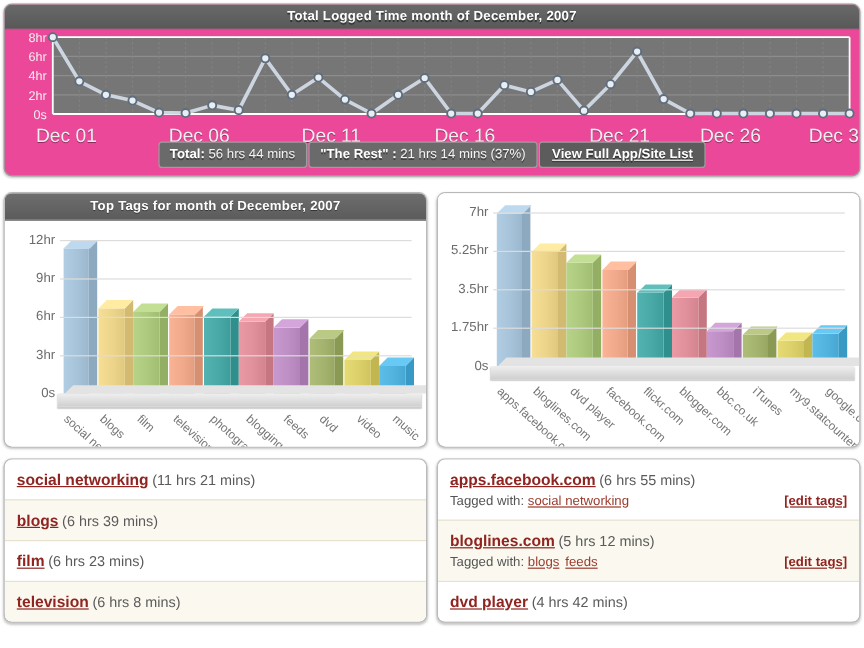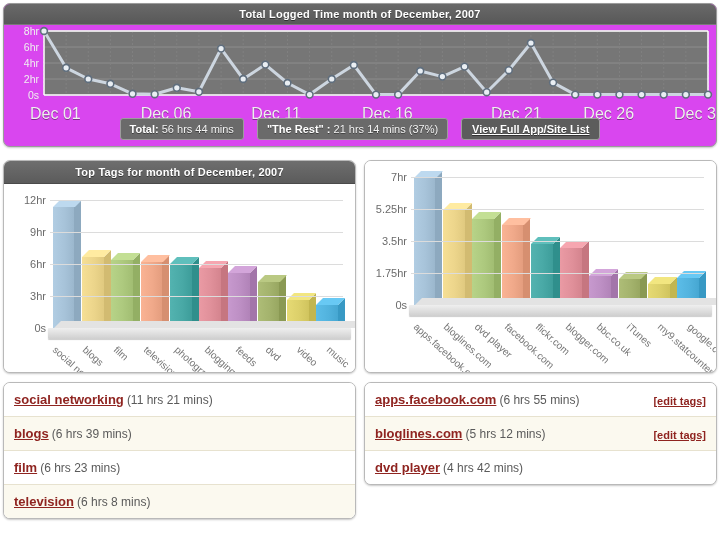--- a/index.html
+++ b/index.html
@@ -27,21 +27,21 @@
     text-align:center;
     padding:5px 0 5px;
     letter-spacing:.2px;
     text-shadow:0 1px 0 rgba(0,0,0,.45);
     border-bottom:1px solid #4a4a4a;
   }
 
   
   #timeline-panel{
     position:absolute;left:3px;top:3px;width:714px;height:144px;
-    background:#d946ef;
+    background:#ec4899;
     border:1px solid #9b9b9b;
   }
   #timeline-head{
     background:linear-gradient(#696969,#585858);
     border-bottom:1px solid #7a7a7a;
     padding:4px 0 4px;
   }
   #timeline-plotwrap{
     position:relative;
     height:80px;
@@ -53,21 +53,21 @@
     color:#efefef;font-size:16px;
   }
   #timeline-xlabels span{
     position:absolute;top:0;white-space:nowrap;
     text-shadow:0 1px 0 rgba(0,0,0,.4);
   }
 
   
   #summary-strip{
     position:absolute;left:0;right:0;bottom:6px;
-    display:flex;justify-content:center;align-items:center;gap:13px;
+    display:flex;justify-content:center;align-items:center;gap:1px;
     padding:0 28px;box-sizing:border-box;
   }
   .stat-box{
     border:1px solid #9d9d9d;
     background:#6a6a6a;
     color:#f2f2f2;
     border-radius:3px;
     padding:4px 9px;
     font-size:11px;
     white-space:nowrap;
@@ -444,18 +444,18 @@
           <span style="left: 62.5%;">bbc.co.uk</span>
           <span style="left: 72.5%;">iTunes</span>
           <span style="left: 82.5%;">my9.statcounter.com</span>
           <span style="left: 92.5%;">google.co.uk</span>
         </div>
     </div>
   </div>
 
   <div class="panel list-panel">
     <div class="list-body" id="apps-list">
-        <div class="list-row"><span class="item-title">apps.facebook.com</span> <span class="item-dur">(6 hrs 55 mins)</span><span class="edit-tags"><u>[edit tags]</u></span></div>
-        <div class="list-row alt"><span class="item-title">bloglines.com</span> <span class="item-dur">(5 hrs 12 mins)</span><span class="edit-tags"><u>[edit tags]</u></span></div>
+        <div class="list-row"><span class="item-title">apps.facebook.com</span> <span class="item-dur">(6 hrs 55 mins)</span><div class="tagline"><span>Tagged with:</span> <a>social networking</a></div><span class="edit-tags"><u>[edit tags]</u></span></div>
+        <div class="list-row alt"><span class="item-title">bloglines.com</span> <span class="item-dur">(5 hrs 12 mins)</span><div class="tagline"><span>Tagged with:</span> <a>blogs</a><a>feeds</a></div><span class="edit-tags"><u>[edit tags]</u></span></div>
         <div class="list-row"><span class="item-title">dvd player</span> <span class="item-dur">(4 hrs 42 mins)</span></div>
       </div>
   </div>
 </div>
 
 </body></html>

